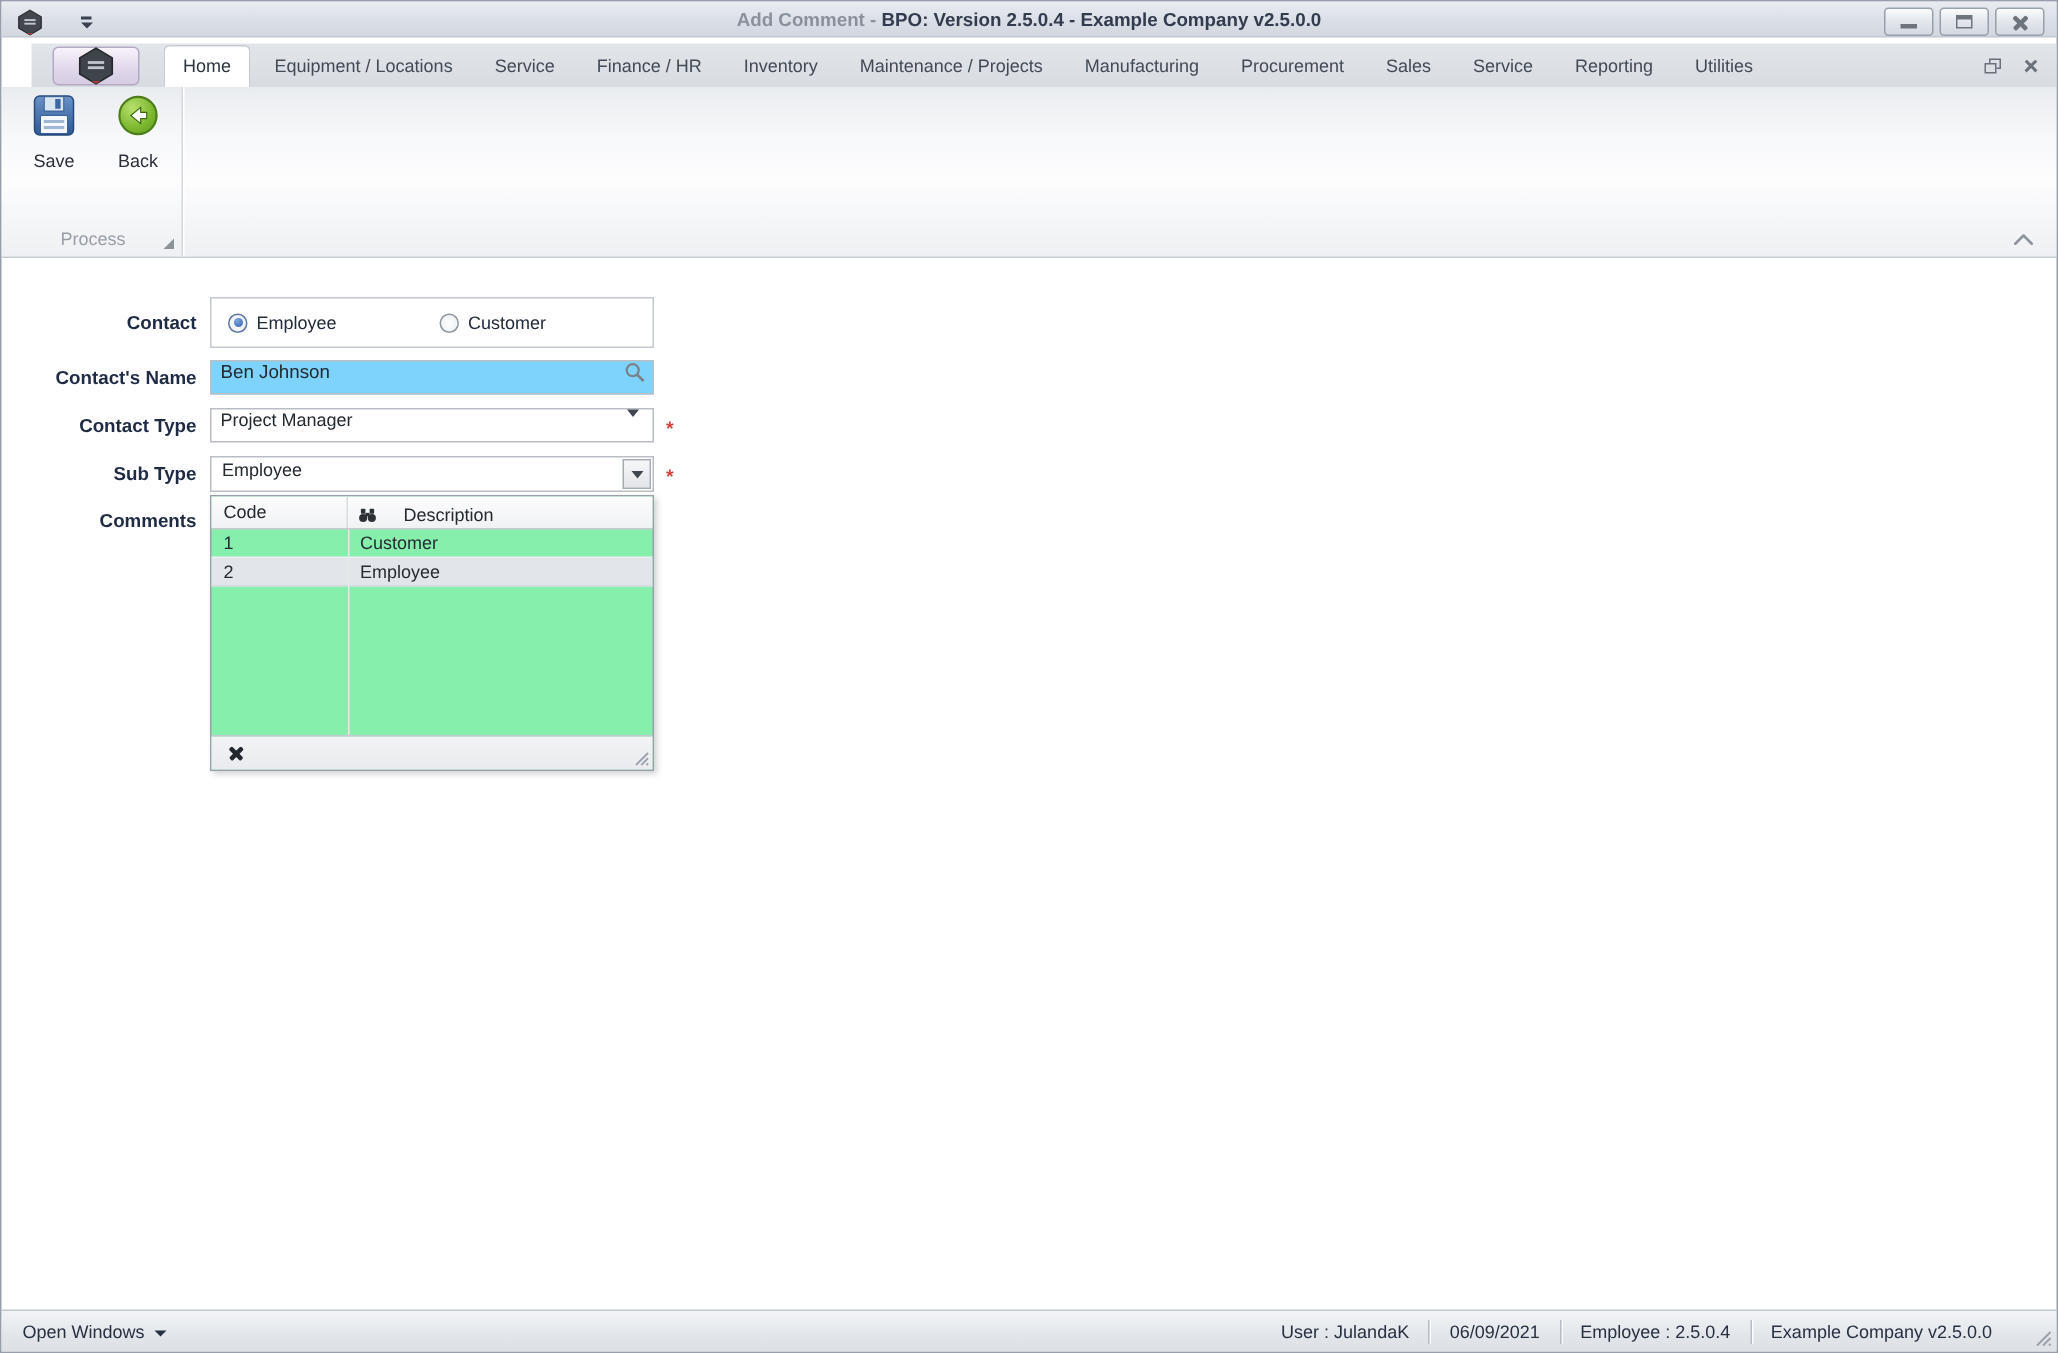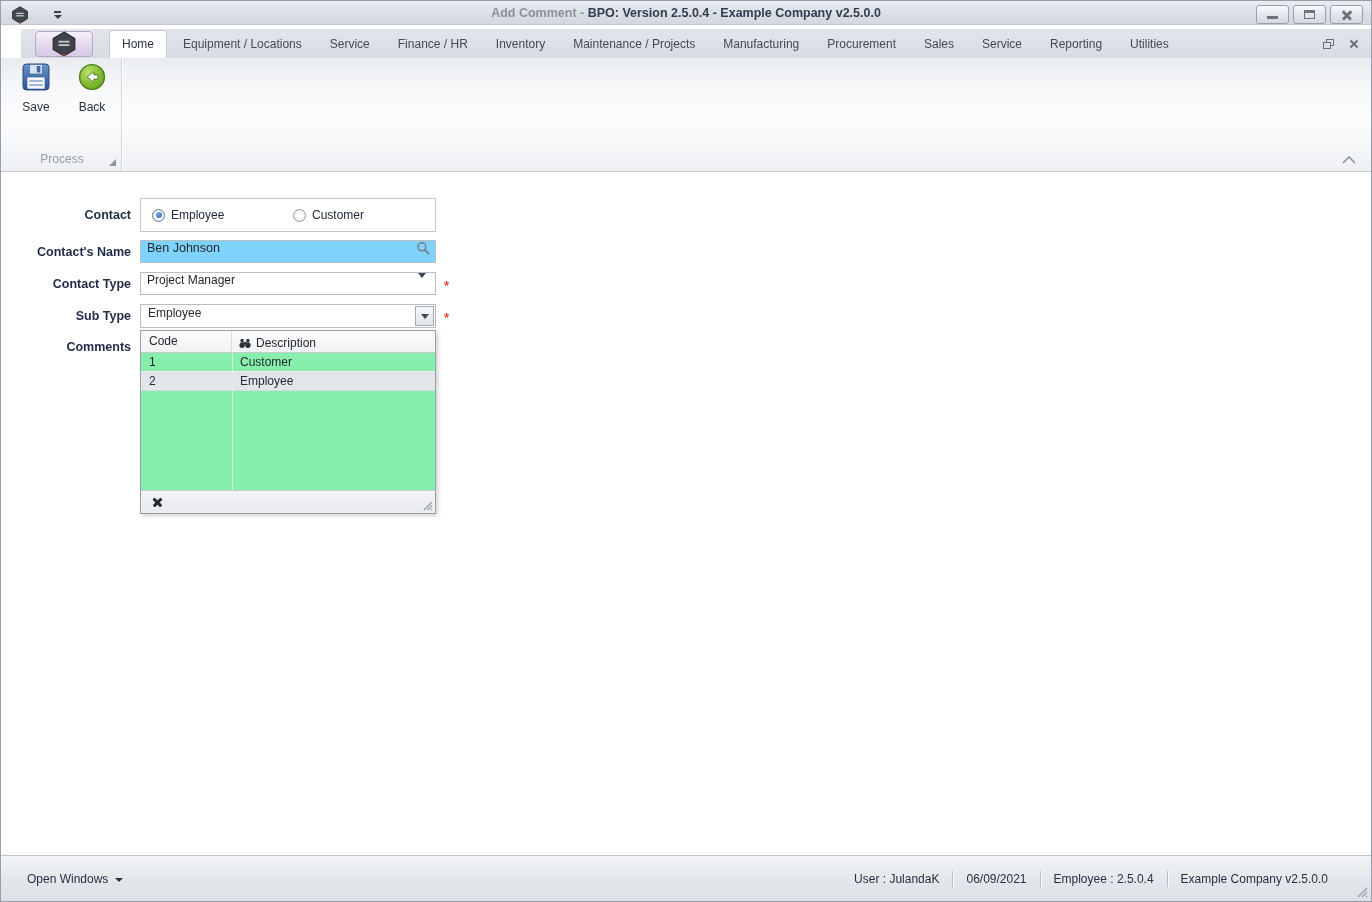--- a/index.html
+++ b/index.html
@@ -94,39 +94,39 @@
     background:linear-gradient(#f6f7f9,#e2e5e9); display:flex; align-items:center; justify-content:center;}
   .combo-btn .arrow-flat{ margin:0;}
   .req{ position:absolute; left:443px; width:12px; font-weight:bold; font-size:13px; color:#d9433b;}
 
   
   .dd-grid{ position:absolute; left:139px; top:329px; width:296px; height:184px; background:#86efac;
     border:1px solid #98a0a9; box-shadow:2px 2px 4px rgba(0,0,0,0.18); display:flex; flex-direction:column;}
   .dd-head{ height:22px; display:flex; background:linear-gradient(#fcfcfd,#f1f2f4);
     border-bottom:1px solid #c6cbd1; color:#23292f;}
   .dd-head .c1{ width:91px; padding:3px 0 0 8px; border-right:1px solid #d8dbdf;}
-  .dd-head .c2{ flex:1; padding:3px 0 0 7px; display:flex; align-items:center; gap:5px;}
+  .dd-head .c2{ flex:1; padding:3px 0 0 7px; display:flex; align-items:center; gap:18px;}
   .dd-body{ flex:1; position:relative;}
   .dd-colline{ position:absolute; left:91px; top:0; bottom:0; width:1px; background:#e6e8eb;}
   .dd-row{ height:19px; display:flex; border-bottom:1px solid #eceef0; color:#252b33;}
   .dd-row .c1{ width:91px; padding:2px 0 0 8px;}
   .dd-row .c2{ flex:1; padding:2px 0 0 8px;}
   .dd-row.selected{ background:#e2e5e9; border-bottom:1px solid #d6dade;}
   .dd-foot{ height:23px; background:linear-gradient(#f2f3f5,#e9ebee); border-top:1px solid #c6cbd1;
     position:relative; display:flex; align-items:center;}
   .clear-x{ position:relative; width:11px; height:11px; margin-left:11px;}
   .clear-x::before,.clear-x::after{ content:""; position:absolute; left:0; top:4.3px; width:11px; height:2.6px;
     background:#23272e; border-radius:1px;}
   .clear-x::before{ transform:rotate(45deg);} .clear-x::after{ transform:rotate(-45deg);}
   .grip{ position:absolute; right:2px; bottom:2px; width:12px; height:12px;}
 
   
-  .statusbar{ position:absolute; left:0; right:0; bottom:0; height:46px;
+  .statusbar{ position:absolute; left:0; right:0; bottom:0; height:28px;
     background:linear-gradient(#f2f4f6,#e2e6ea 60%,#dde1e6); border-top:1px solid #c3c8cf;
-    display:flex; align-items:center; color:#273041;padding-left:12px;}
+    display:flex; align-items:center; color:#273041;}
   .sb-left{ display:flex; align-items:center; gap:7px; padding-left:14px;}
   .sb-arrow{ width:0; height:0; border-left:4px solid transparent; border-right:4px solid transparent;
     border-top:4.5px solid #273041; margin-top:2px;}
   .sb-right{ margin-left:auto; display:flex; align-items:center; padding-right:30px;}
   .sb-item{ padding:0 13px; white-space:nowrap;}
   .sb-sep{ width:1px; height:16px; background:#b7bdc6; box-shadow:1px 0 0 #fbfcfd;}
   .sb-grip{ position:absolute; right:3px; bottom:3px; width:13px; height:13px;}
 </style>
 </head>
 <body>

